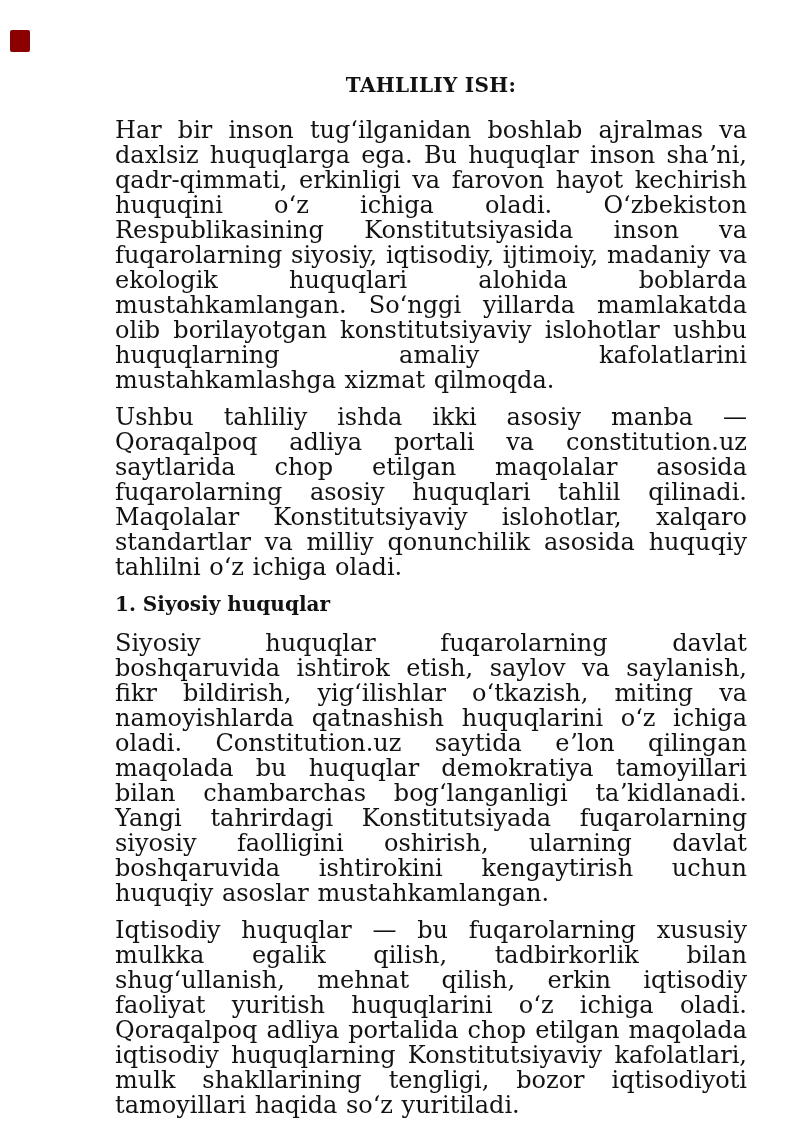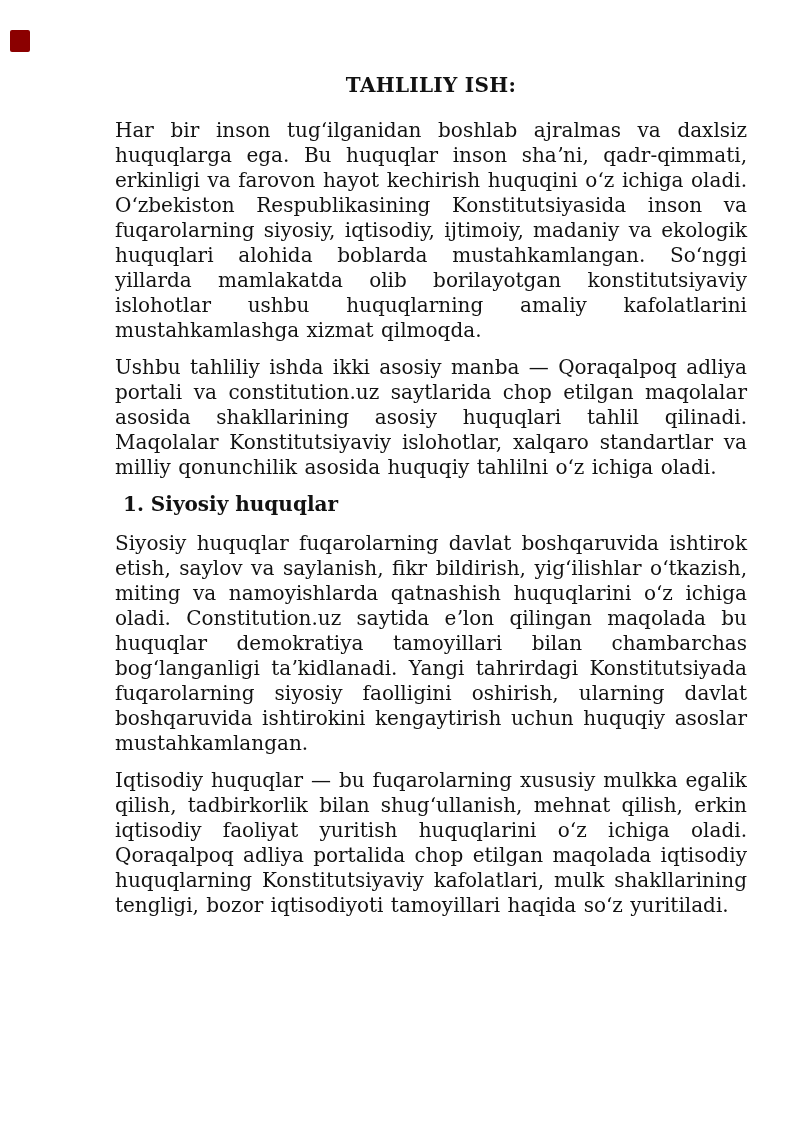--- a/index.html
+++ b/index.html
@@ -35,45 +35,45 @@
   }
   h1.doc-title {
     font-size: 20px;
     line-height: 24px;
     font-weight: bold;
     text-align: center;
     margin: 0 0 21px 0;
     letter-spacing: 0.3px;
   }
   p.body-para {
-    font-size: 20px;
+    font-size: 24px;
     line-height: 25px;
     text-align: justify;
     margin: 0 0 12px 0;
     word-spacing: 1px;
   }
   h2.section-heading {
     font-size: 20px;
     line-height: 24px;
     font-weight: bold;
-    margin: 10px 0 15px 8px;
+    margin: 10px 0 15px 0;
   }
 </style>
 </head>
 <body>
 
 <div class="page">
 
   <div class="stamp" style="background: rgb(139, 0, 0);"></div>
 
   <h1 class="doc-title">TAHLILIY ISH:</h1>
 
   <p class="body-para">Har bir inson tugʻilganidan boshlab ajralmas va daxlsiz huquqlarga ega. Bu huquqlar inson shaʼni, qadr-qimmati, erkinligi va farovon hayot kechirish huquqini oʻz ichiga oladi. Oʻzbekiston Respublikasining Konstitutsiyasida inson va fuqarolarning siyosiy, iqtisodiy, ijtimoiy, madaniy va ekologik huquqlari alohida boblarda mustahkamlangan. Soʻnggi yillarda mamlakatda olib borilayotgan konstitutsiyaviy islohotlar ushbu huquqlarning amaliy kafolatlarini mustahkamlashga xizmat qilmoqda.</p>
 
-  <p class="body-para">Ushbu tahliliy ishda ikki asosiy manba — Qoraqalpoq adliya portali va constitution.uz saytlarida chop etilgan maqolalar asosida shakllarining asosiy huquqlari tahlil qilinadi. Maqolalar Konstitutsiyaviy islohotlar, xalqaro standartlar va milliy qonunchilik asosida huquqiy tahlilni oʻz ichiga oladi.</p>
+  <p class="body-para">Ushbu tahliliy ishda ikki asosiy manba — Qoraqalpoq adliya portali va constitution.uz saytlarida chop etilgan maqolalar asosida fuqarolarning asosiy huquqlari tahlil qilinadi. Maqolalar Konstitutsiyaviy islohotlar, xalqaro standartlar va milliy qonunchilik asosida huquqiy tahlilni oʻz ichiga oladi.</p>
 
   <h2 class="section-heading">1. Siyosiy huquqlar</h2>
 
   <p class="body-para">Siyosiy huquqlar fuqarolarning davlat boshqaruvida ishtirok etish, saylov va saylanish, fikr bildirish, yigʻilishlar oʻtkazish, miting va namoyishlarda qatnashish huquqlarini oʻz ichiga oladi. Constitution.uz saytida eʼlon qilingan maqolada bu huquqlar demokratiya tamoyillari bilan chambarchas bogʻlanganligi taʼkidlanadi. Yangi tahrirdagi Konstitutsiyada fuqarolarning siyosiy faolligini oshirish, ularning davlat boshqaruvida ishtirokini kengaytirish uchun huquqiy asoslar mustahkamlangan.</p>
 
 
 
   <p class="body-para">Iqtisodiy huquqlar — bu fuqarolarning xususiy mulkka egalik qilish, tadbirkorlik bilan shugʻullanish, mehnat qilish, erkin iqtisodiy faoliyat yuritish huquqlarini oʻz ichiga oladi. Qoraqalpoq adliya portalida chop etilgan maqolada iqtisodiy huquqlarning Konstitutsiyaviy kafolatlari, mulk shakllarining tengligi, bozor iqtisodiyoti tamoyillari haqida soʻz yuritiladi.</p>
 
 </div>

